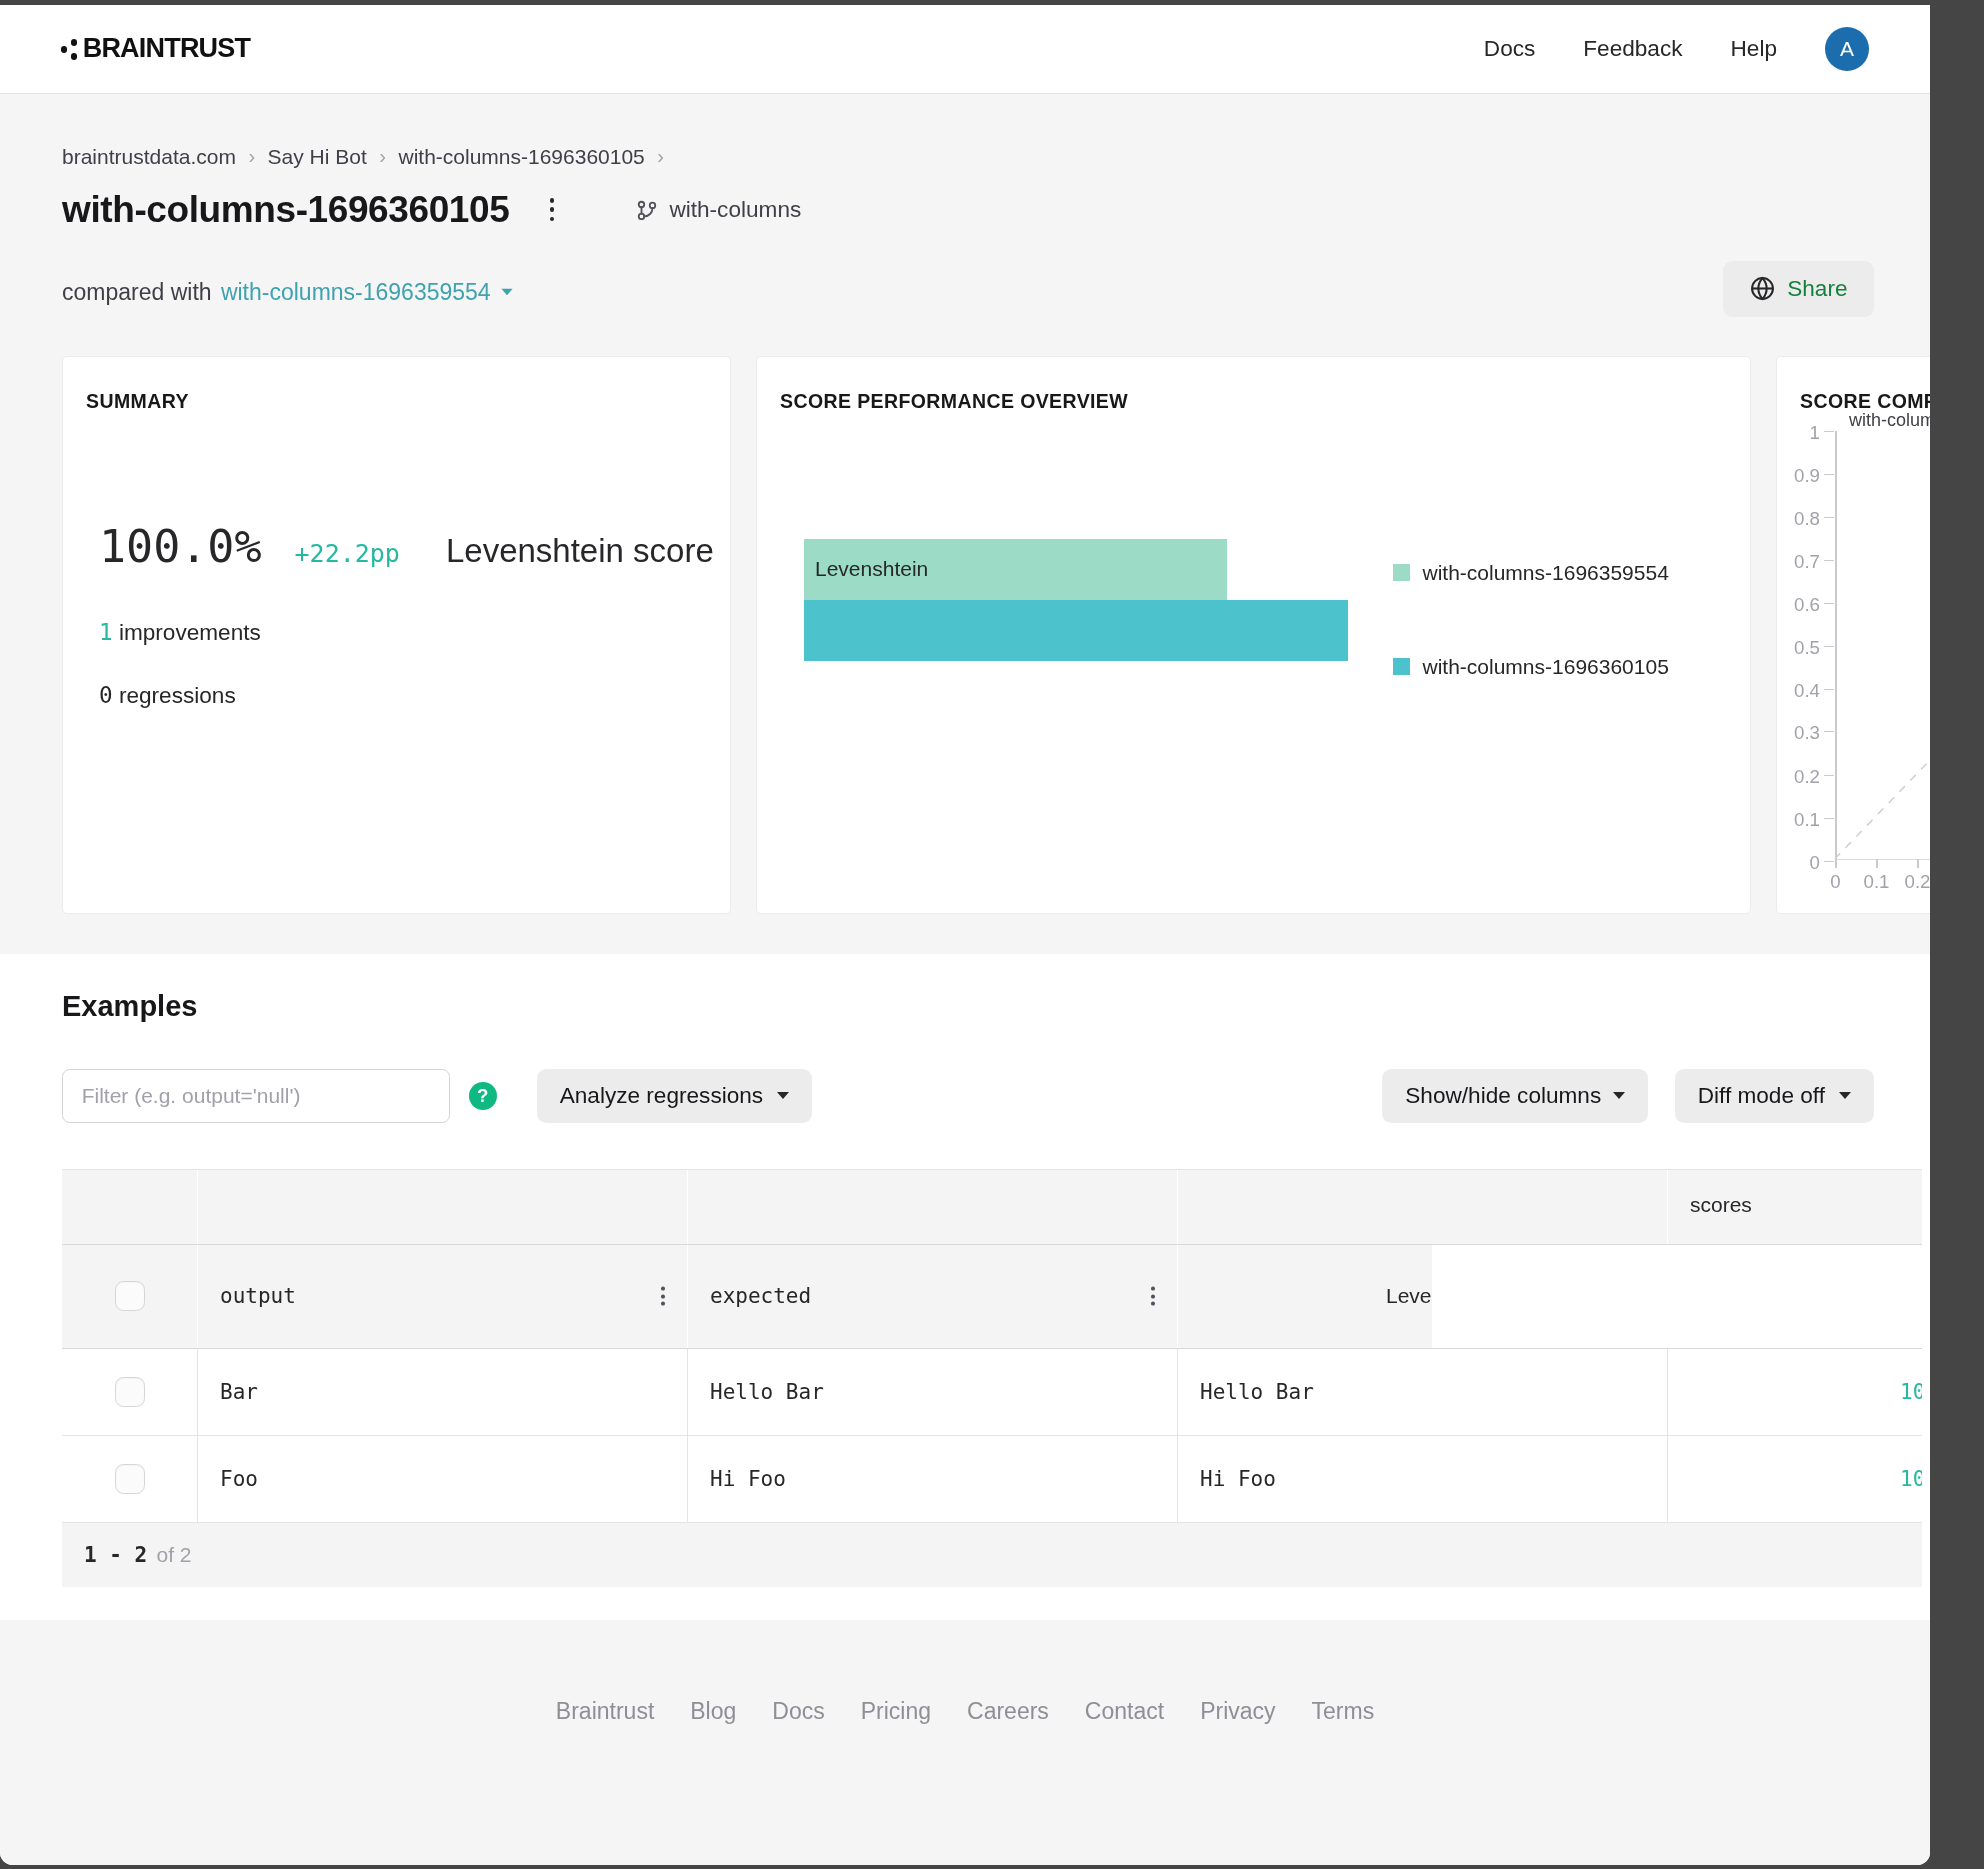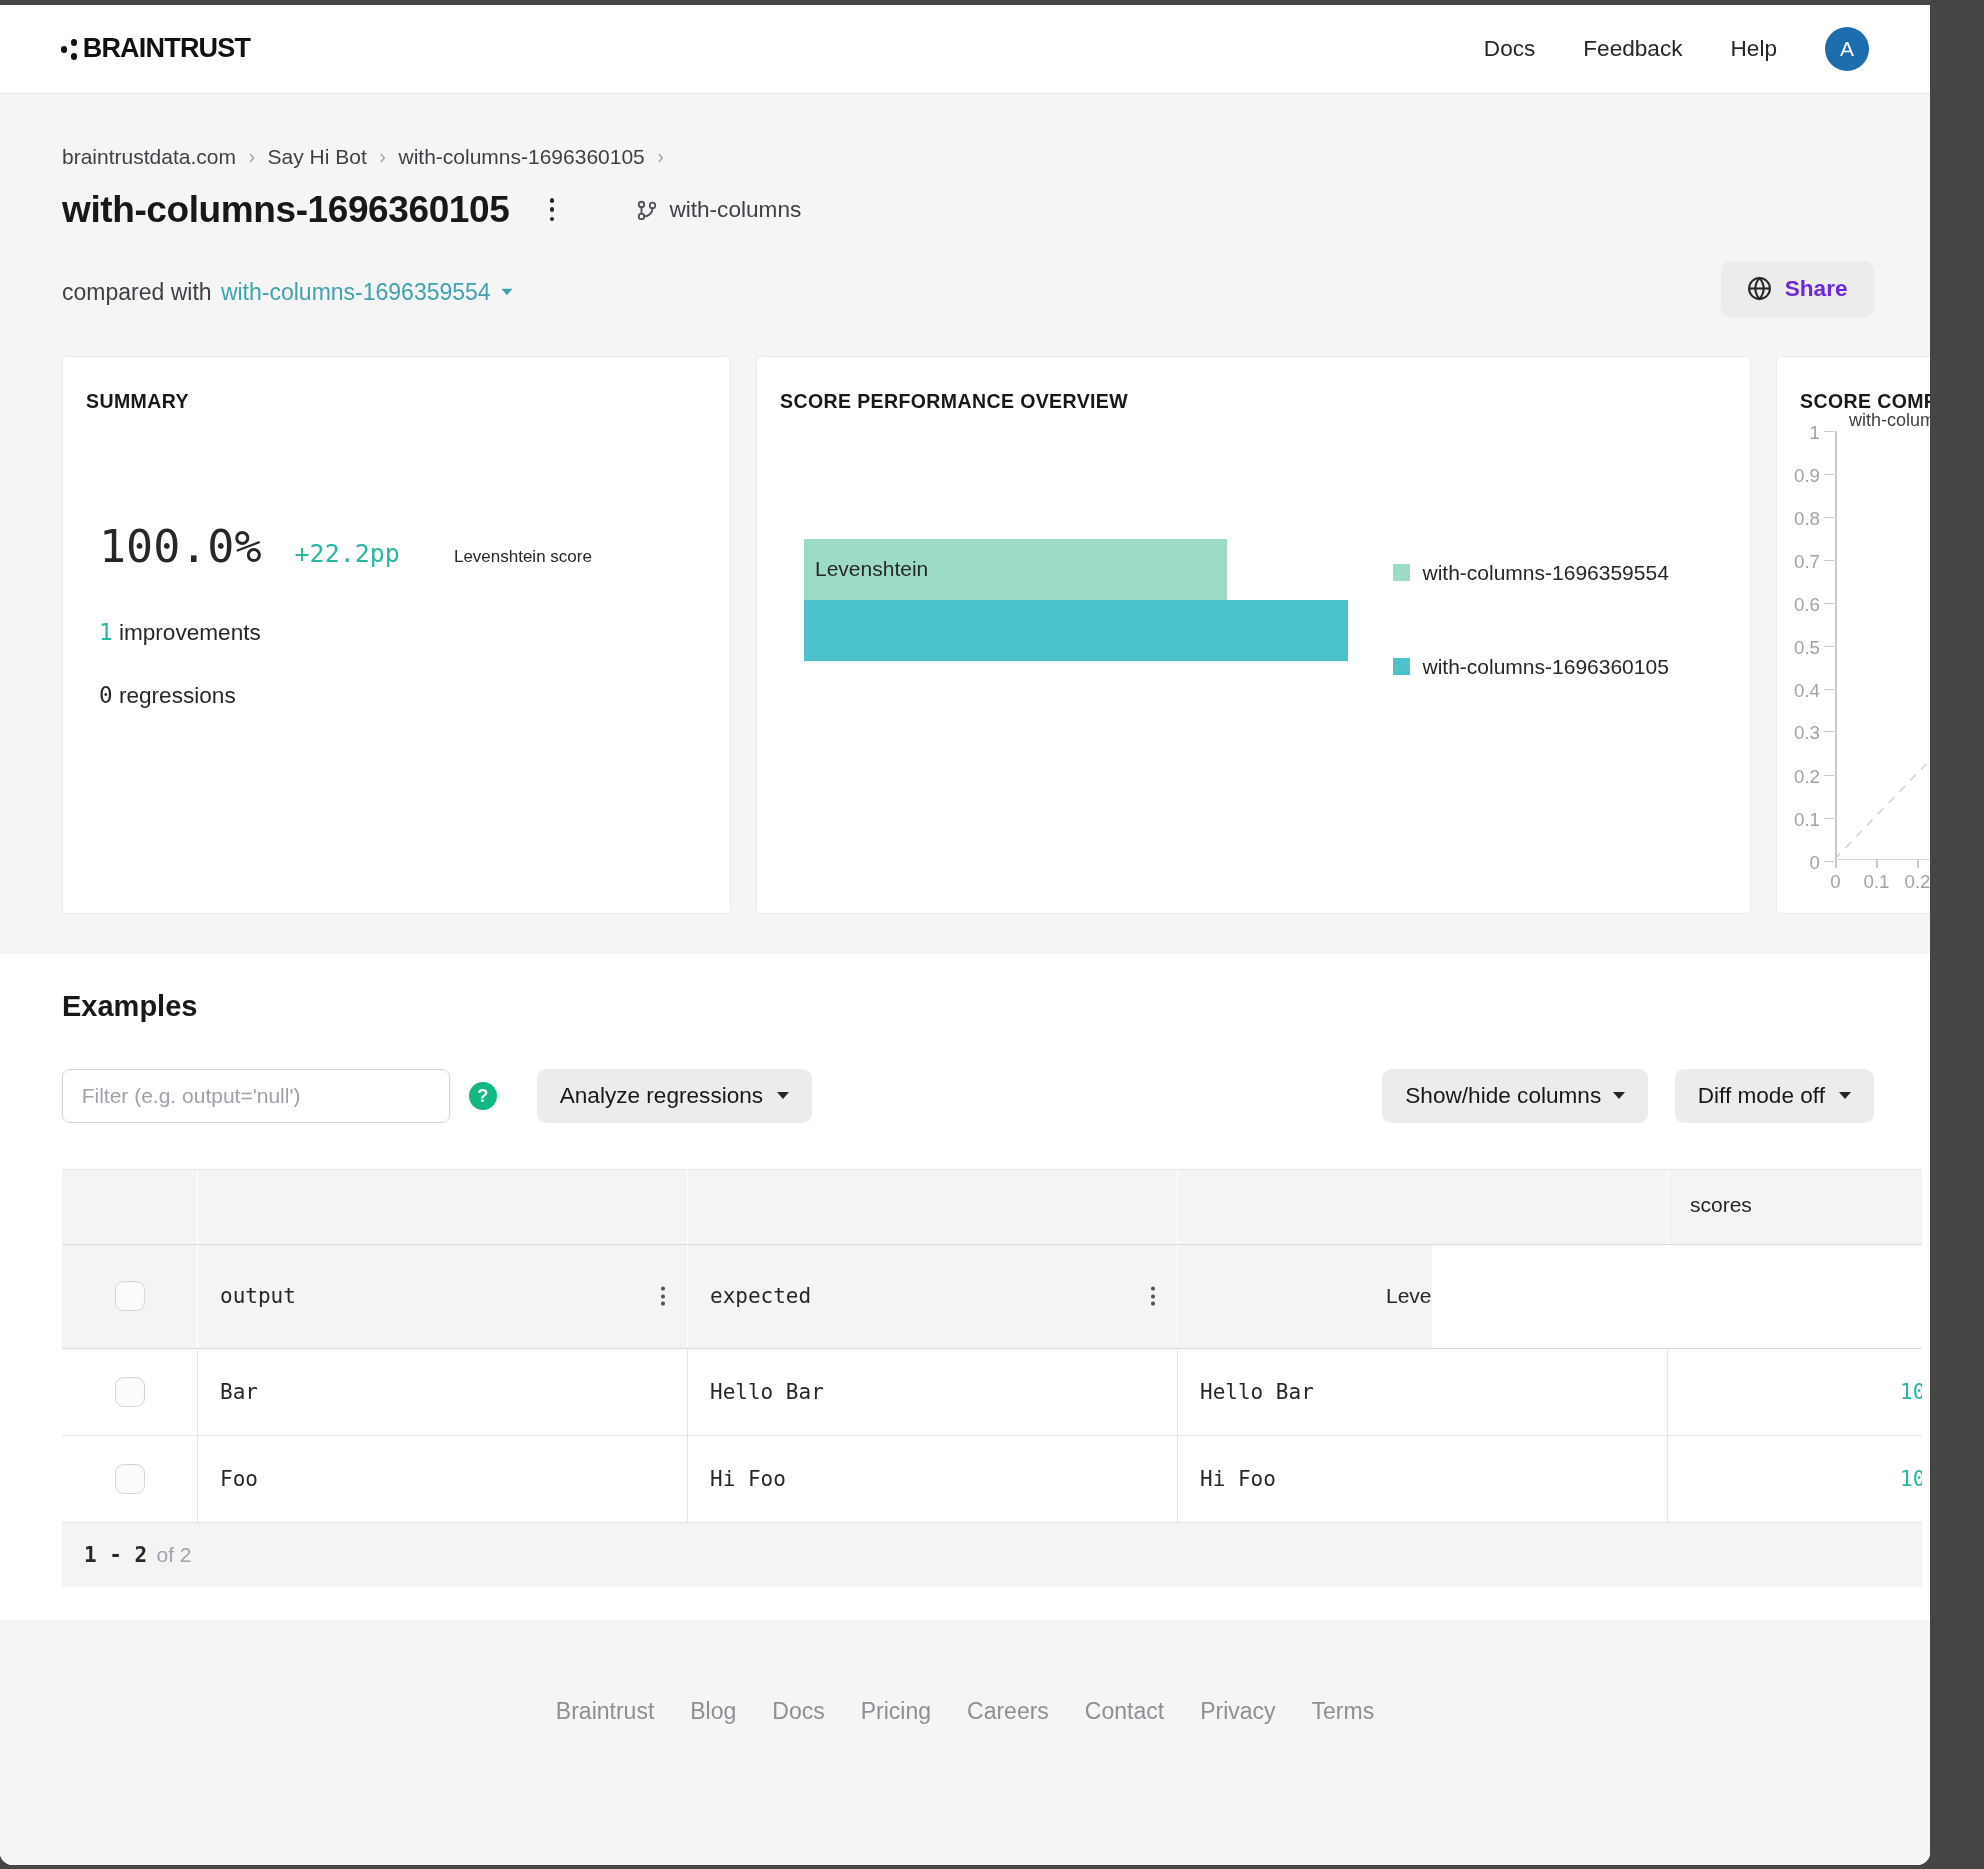--- a/index.html
+++ b/index.html
@@ -33,34 +33,34 @@
   .kebab { margin-left:34px; display:flex; flex-direction:column; gap:4.7px; padding:6.2px; cursor:pointer; }
   .kebab i { width:4.7px; height:4.7px; border-radius:50%; background:#27272a; }
   .branch { margin-left:76px; display:flex; align-items:center; gap:11px; font-size:22.6px; color:#3f3f46; }
   .compared-row { position:absolute; top:185px; left:62px; font-size:23px; color:#3f3f46;
                   display:flex; align-items:center; gap:9.3px; }
   .compare-link { color:#3fa2ae; cursor:pointer; }
   .caret { display:inline-block; width:0; height:0; border-left:7px solid transparent;
            border-right:7px solid transparent; border-top:8.6px solid currentColor; }
   .share-btn { position:absolute; top:167px; right:56px; height:56px; padding:0 26.5px;
                background:#ececed; border-radius:9.3px; display:flex; align-items:center; gap:12.5px;
-               font-size:22.6px; color:#6d28d9; cursor:pointer;font-weight:bold; }
+               font-size:22.6px; color:#15803d; cursor:pointer; }
 
   .cards { position:absolute; top:262px; left:62px; display:flex; gap:25px; }
   .card { background:#fff; border:0.8px solid #ebebed; border-radius:4.7px; height:558px; position:relative; }
   .card-title { position:absolute; top:33px; left:23px; font-size:19.5px; font-weight:700;
                 letter-spacing:0.4px; color:#18181b; white-space:nowrap; }
   .card-summary { width:669px; }
   .card-overview { width:995px; }
   .card-compare { width:545px; }
 
   .big-row { position:absolute; left:36px; top:163px; display:flex; align-items:baseline; gap:33px; }
   .big-score { font-family:"DejaVu Sans Mono", monospace; font-size:45px; color:#27272a; }
   .big-delta { font-family:"DejaVu Sans Mono", monospace; font-size:25px; color:#26b8a1; }
-  .big-name { font-size:17px; color:#27272a; margin-left:21px; }
+  .big-name { font-size:33px; color:#27272a; margin-left:13px; }
   .imp-row { position:absolute; left:36px; top:262px; font-size:22.6px; color:#27272a; }
   .reg-row { position:absolute; left:36px; top:325px; font-size:22.6px; color:#27272a; }
   .mono-teal { font-family:"DejaVu Sans Mono", monospace; color:#26b8a1; }
   .mono-dark { font-family:"DejaVu Sans Mono", monospace; color:#27272a; }
 
   .bars { position:absolute; left:47px; top:182px; }
   .bar { height:61px; display:flex; align-items:center; }
   .bar-label { padding-left:11px; font-size:21px; color:#27272a; white-space:nowrap; }
   .legend { position:absolute; left:636px; top:204px; font-size:21px; color:#27272a; }
   .legend-item { display:flex; align-items:center; gap:12.5px; margin-bottom:70px; }

